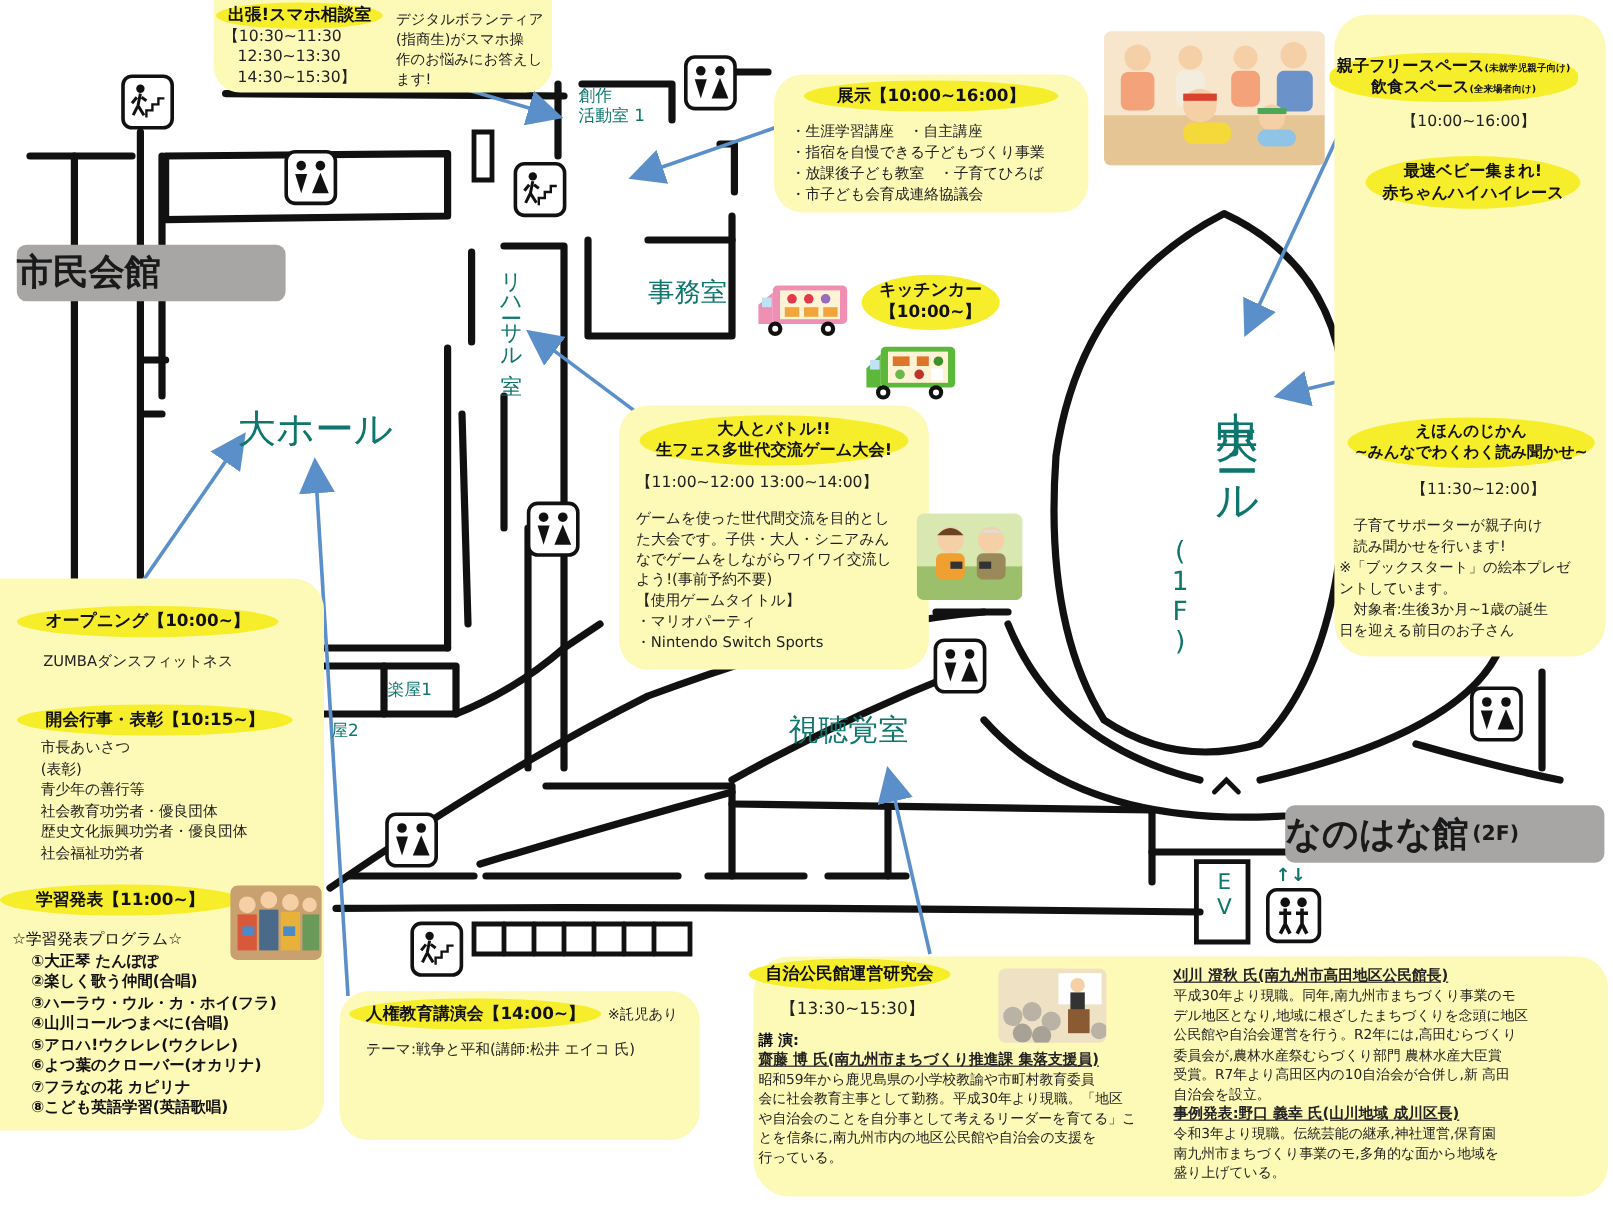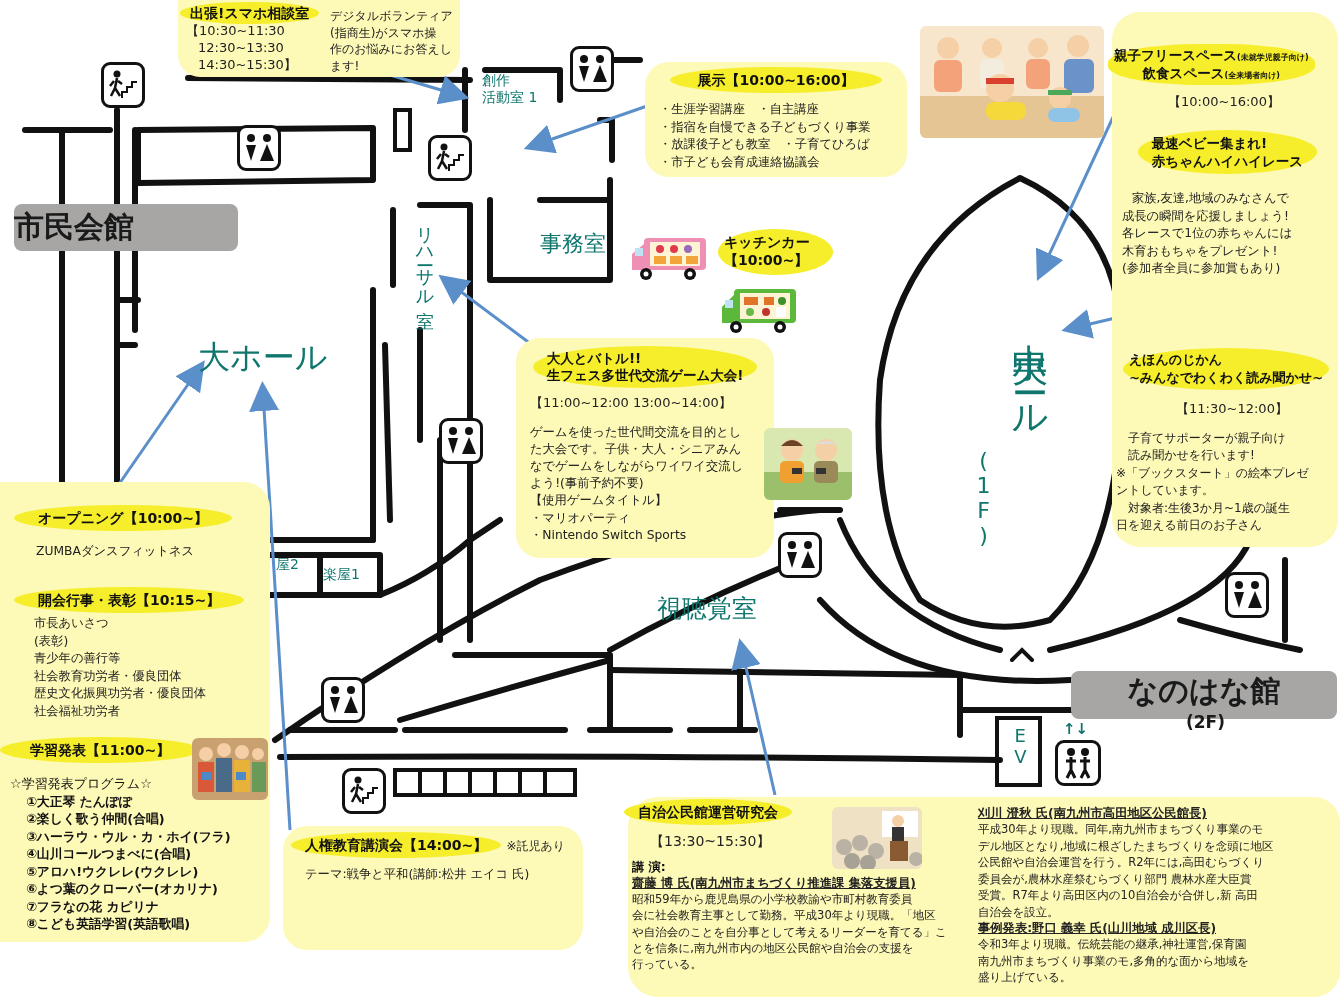--- a/index.html
+++ b/index.html
@@ -5,21 +5,21 @@
   * { box-sizing: border-box; margin: 0; padding: 0; }
   html, body { width: 1344px; height: 1008px; overflow: hidden; background: #ffffff; }
   body { position: relative; font-family: "DejaVu Sans", "Liberation Sans", sans-serif; color: #1a1a1a; }
 
   #map-svg { position: absolute; left: 0; top: 0; width: 1344px; height: 1008px; z-index: 1; }
   .wall { stroke: #111; stroke-width: 6; fill: none; stroke-linecap: round; stroke-linejoin: round; }
   .wall-thin { stroke: #111; stroke-width: 4; fill: none; stroke-linecap: round; }
   .arrow { stroke: #5b8fc9; stroke-width: 3; fill: none; }
 
   .box { position: absolute; background: #fdf9b6; border-radius: 24px; z-index: 2; }
-  .pill { display: inline-block; background: #f6ee2a; border-radius: 50%; padding: 4px 22px; font-weight: bold; font-size: 14px; color: #111; text-align: left; line-height: 1.3; }
+  .pill { display: inline-block; background: #f6ee2a; border-radius: 50%; padding: 4px 22px; font-weight: bold; font-size: 14px; color: #111; text-align: center; line-height: 1.3; }
   .txt { font-size: 12.5px; line-height: 17.5px; color: #222; }
   .txtb { font-size: 13px; line-height: 17.5px; font-weight: bold; color: #111; }
   .u { text-decoration: underline; font-weight: bold; }
   .center { text-align: center; }
 
   .bldg-label { position: absolute; background: #a7a6a5; border-radius: 8px; font-weight: bold; color: #1a1a1a; z-index: 3; display: flex; align-items: center; }
 
   .room { position: absolute; z-index: 2; font-family: "DejaVu Sans", sans-serif; color: #0f766e; }
   .vtext { writing-mode: vertical-rl; text-orientation: upright; }
 
@@ -97,33 +97,33 @@
   <path class="arrow" d="M108 500 L198 370" marker-end="url(#ah)"></path>
   <path class="arrow" d="M290 830 L263 393" marker-end="url(#ah)"></path>
   <path class="arrow" d="M775 795 L742 650" marker-end="url(#ah)"></path>
   <path class="arrow" d="M1128 85 L1042 270" marker-end="url(#ah)"></path>
   <path class="arrow" d="M1128 315 L1073 328" marker-end="url(#ah)"></path>
 </svg>
 
 <div class="bldg-label" style="left:14px; top:204px; width:224px; height:47px; font-size:30px;">
   <span>市民会館</span>
 </div>
-<div class="bldg-label" style="left:1071px; top:671px; width:266px; height:48px; font-size:30px;flex-direction:column;">
+<div class="bldg-label" style="left:1071px; top:671px; width:266px; height:48px; font-size:30px;">
   <span>なのはな館</span>
   <span style="font-size:17px; margin-left:3px;">(2F)</span>
 </div>
 
 <div class="room" style="left:198px; top:336px; font-size:32px;">大ホール</div>
 <div class="room vtext" style="left:416px; top:215px; font-size:18px; line-height:1;">リハーサル室</div>
 <div class="room" style="left:482px; top:72px; font-size:14px; line-height:17px;">
   <div>創作</div>
   <div>活動室 1</div>
 </div>
 <div class="room" style="left:540px; top:229px; font-size:22px;">事務室</div>
-<div class="room" style="left:276px; top:556px; font-size:14px;">屋2</div>
+<div class="room" style="left:276px; top:600px; font-size:14px;">屋2</div>
 <div class="room" style="left:323px; top:566px; font-size:14px;">楽屋1</div>
 <div class="room" style="left:657px; top:592px; font-size:25px;">視聴覚室</div>
 <div class="room vtext" style="left:1012px; top:315px; font-size:36px; line-height:1; letter-spacing:6px;">中央ホール</div>
 <div class="room vtext" style="left:972px; top:448px; font-size:22px; line-height:1;">(1F)</div>
 <div class="room vtext" style="left:1010px; top:725px; font-size:18px; line-height:1.1;">EV</div>
 
 <div class="icon-box" style="left:237px; top:125px;">
   <svg width="34" height="34" viewBox="0 0 34 34">
       <circle cx="9" cy="7" r="4" fill="#111"></circle>
       <circle cx="25" cy="7" r="4" fill="#111"></circle>
@@ -307,27 +307,20 @@
     <div><span>飲食スペース</span><span style="font-size:8px;">(全来場者向け)</span></div>
   </div>
   <div class="txt center" style="margin-top:8px; font-size:13px;">【10:00~16:00】</div>
 </div>
 <div style="position:absolute; left:1120px; top:130px; width:215px; z-index:3;">
   <div class="center">
     <div class="pill" style="padding:4px 14px; font-size:13.5px; line-height:18px;">
       <div>最速ベビー集まれ!</div>
       <div>赤ちゃんハイハイレース</div>
     </div>
-  </div>
-  <div class="txt" style="margin:16px 0 0 2px; font-size:12.3px; line-height:17.5px;">
-    <div style="padding-left:10px;">家族,友達,地域のみなさんで</div>
-    <div>成長の瞬間を応援しましょう!</div>
-    <div>各レースで1位の赤ちゃんには</div>
-    <div>木育おもちゃをプレゼント!</div>
-    <div>(参加者全員に参加賞もあり)</div>
   </div>
 </div>
 <div style="position:absolute; left:1112px; top:348px; width:228px; z-index:3;">
   <div class="center">
     <div class="pill" style="padding:3px 6px; font-size:13px; line-height:18px;">
       <div>えほんのじかん</div>
       <div>~みんなでわくわく読み聞かせ~</div>
     </div>
   </div>
   <div class="txt center" style="margin-top:10px; font-size:13px;margin-left:12px;">【11:30~12:00】</div>

